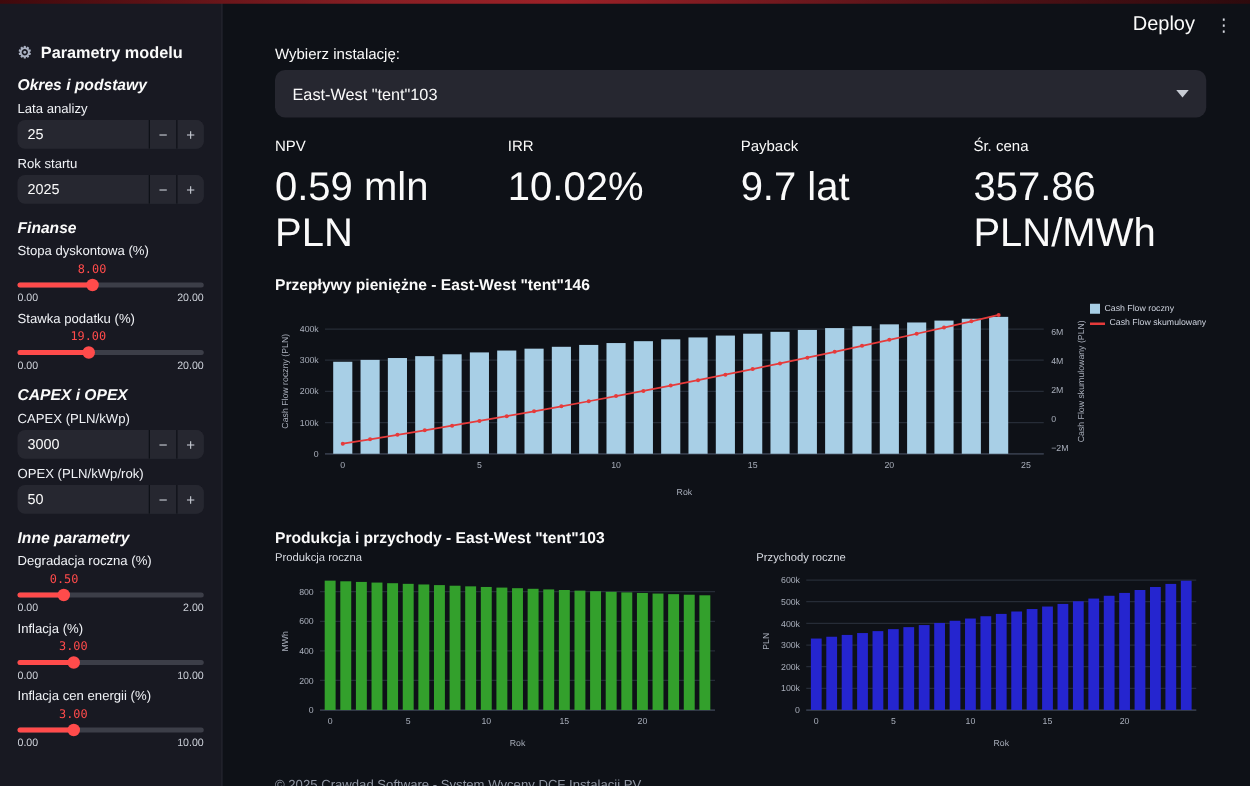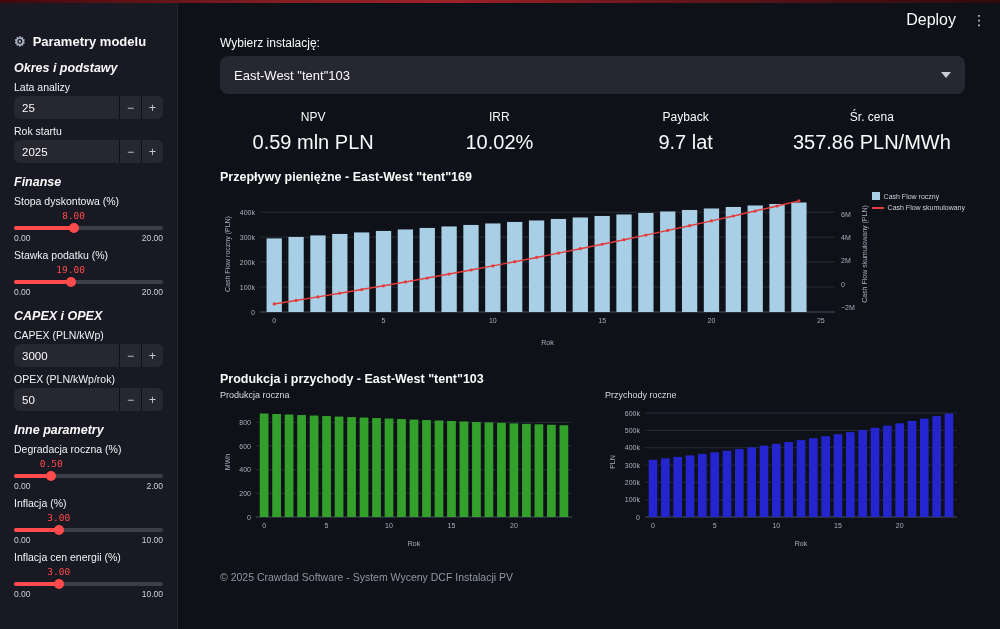--- a/index.html
+++ b/index.html
@@ -34,23 +34,23 @@
   .topbar { height:34px; display:flex; justify-content:flex-end; align-items:center; gap:16px; padding:6px 14px 0; }
   .deploy { font-size:16px; cursor:pointer; }
   .kebab { font-size:14px; color:#d7dae2; cursor:pointer; line-height:1; }
   .content { padding:2px 35px 0 42px; }
   .select-label { font-size:12px; margin-bottom:6px; }
   .selectbox { height:38px; background:#262730; border-radius:8px; display:flex; align-items:center;
                justify-content:space-between; padding:0 14px; font-size:13px; margin-bottom:16px; cursor:pointer; }
   .chev { width:0; height:0; border-left:5px solid transparent; border-right:5px solid transparent;
           border-top:6px solid #c8ccd4; }
   .metrics { display:flex; margin-bottom:16px; }
-  .metric { flex:1;text-align:center; }
+  .metric { flex:1; }
   .metric-label { font-size:12px; margin-bottom:7px; }
-  .metric-value { font-size:20px; font-weight:400; }
+  .metric-value { font-size:32px; font-weight:400; }
   .chart-heading { font-size:12.5px; font-weight:700; margin:8px 0 4px; }
   .chart-heading.prod { margin-top:24px; }
   .chart1-wrap { position:relative; }
   svg.chart { display:block; }
   .chart text, .tick { font-family:"Liberation Sans", sans-serif; }
   text.tick { font-size:7px; fill:#a9afbb; }
   line.grid { stroke:#262c37; stroke-width:1; }
   line.axisline { stroke:#3a4150; stroke-width:1; }
   .legend { position:absolute; top:4px; right:0; display:flex; flex-direction:column; gap:4px;
             font-size:7px; color:#cdd2dd; }
@@ -202,21 +202,21 @@
         <div class="metric">
           <div class="metric-label">Payback</div>
           <div class="metric-value">9.7 lat</div>
         </div>
         <div class="metric">
           <div class="metric-label">Śr. cena</div>
           <div class="metric-value">357.86 PLN/MWh</div>
         </div>
       </div>
 
-      <div class="chart-heading">Przepływy pieniężne - East-West "tent"169</div>
+      <div class="chart-heading">Przepływy pieniężne - East-West "tent"146</div>
       <div class="chart1-wrap">
         <svg class="chart" width="745" height="160">
             <line x1="40" x2="615" y1="124" y2="124" class="grid"></line>
             <text x="35" y="126.5" text-anchor="end" class="tick">0</text>
             <line x1="40" x2="615" y1="99.05376344086022" y2="99.05376344086022" class="grid"></line>
             <text x="35" y="101.55376344086022" text-anchor="end" class="tick">100k</text>
             <line x1="40" x2="615" y1="74.10752688172043" y2="74.10752688172043" class="grid"></line>
             <text x="35" y="76.60752688172043" text-anchor="end" class="tick">200k</text>
             <line x1="40" x2="615" y1="49.16129032258064" y2="49.16129032258064" class="grid"></line>
             <text x="35" y="51.66129032258064" text-anchor="end" class="tick">300k</text>

